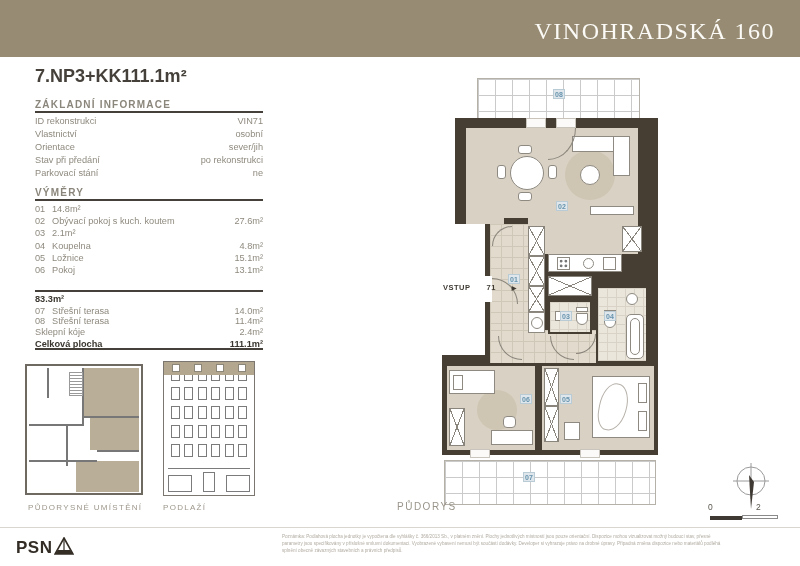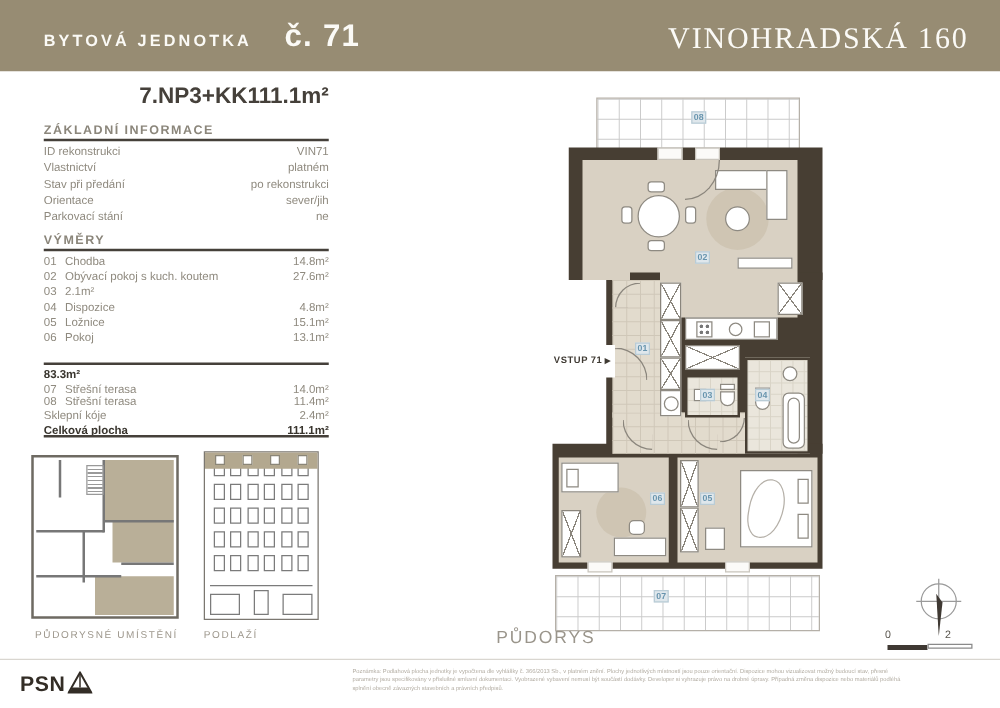--- a/index.html
+++ b/index.html
@@ -11,21 +11,21 @@
   body{font-family:"Liberation Sans",sans-serif;background:#fff}
   #page{position:relative;width:800px;height:566px;background:#fff;overflow:hidden}
   .abs{position:absolute}
   
   #hdr{position:absolute;left:0;top:0;width:800px;height:57px;background:var(--headerbg);color:#fbfaf6}
   #hdr .left{position:absolute;left:35px;bottom:13px;display:flex;align-items:baseline;gap:26px}
   #hdr .unit{font-size:13px;font-weight:bold;letter-spacing:2.5px}
   #hdr .num{font-size:25px;font-weight:bold;letter-spacing:1px}
   #hdr .proj{position:absolute;right:25px;bottom:12px;font-family:"Liberation Serif",serif;font-size:24px;letter-spacing:1.5px}
   
-  .sumrow{position:absolute;left:35px;top:66px;width:228px;display:flex;justify-content:flex-end;font-size:18px;font-weight:bold;color:#45403a}
+  .sumrow{position:absolute;left:35px;top:66px;width:228px;display:flex;justify-content:flex-start;font-size:18px;font-weight:bold;color:#45403a}
   .heading{position:absolute;left:35px;font-size:10px;font-weight:bold;letter-spacing:1.2px;color:var(--head)}
   .hline{position:absolute;left:35px;width:228px;background:#45403a}
   .rows{position:absolute;left:35px;width:228px}
   .row{display:flex;font-size:9.2px;color:var(--text)}
   .row .num{width:17px}
   .row .lbl{flex:1}
   .row .val{text-align:right;white-space:nowrap}
   .row.bold{font-weight:bold;color:var(--dark)}
   
   .thumb{position:absolute;background:#fff;border:2px solid #6e6a62}
@@ -52,97 +52,92 @@
     linear-gradient(to bottom right,transparent calc(50% - .5px),var(--line) calc(50% - .5px) calc(50% + .5px),transparent calc(50% + .5px))}
   .rug{position:absolute;background:var(--beige2);border-radius:50%}
   .circ{position:absolute;background:#fff;border:1px solid #8e8a82;border-radius:50%}
   .badge{position:absolute;width:12px;height:10px;background:var(--badgebg);border:1px solid #b9ccd6;color:var(--badgec);font-size:7px;font-weight:bold;display:flex;align-items:center;justify-content:center}
   .arc{position:absolute;border:0 solid var(--line)}
   .sill{position:absolute;background:#fbfaf8;border:1px solid #c9c5bd}
   .dots{position:absolute;background:#fff;border:1px solid #8e8a82;
     background-image:radial-gradient(circle at 28% 28%,#777 1.2px,transparent 1.7px),radial-gradient(circle at 72% 28%,#777 1.2px,transparent 1.7px),radial-gradient(circle at 28% 72%,#777 1.2px,transparent 1.7px),radial-gradient(circle at 72% 72%,#777 1.2px,transparent 1.7px)}
   .wc-tank{position:absolute;width:12px;height:5px;background:#fff;border:1px solid #8e8a82}
   .wc-bowl{position:absolute;width:12px;height:12px;background:#fff;border:1px solid #8e8a82;border-radius:0 0 50% 50%}
-  .planlabel{position:absolute;font-size:14px;letter-spacing:1.5px;color:#9a958b}
-  #vstup{position:absolute;left:443px;top:283px;font-size:7.5px;font-weight:bold;color:#3f3a33;letter-spacing:.5px;display:flex;align-items:center;gap:2px}
+  .planlabel{position:absolute;font-size:10px;letter-spacing:1.5px;color:#9a958b}
+  #vstup{position:absolute;left:443px;top:283px;font-size:7.5px;font-weight:bold;color:#3f3a33;letter-spacing:.5px;display:flex;align-items:center;gap:16px}
   #vstup .tri{font-size:6px;color:#3f3a33}
   
   .scnum{position:absolute;font-size:8.5px;color:#5a564e}
   .scdark{position:absolute;height:4px;background:#3f3933}
   .sclight{position:absolute;height:4px;background:#fff;border:1px solid #8a8a8a}
   
   #foot{position:absolute;left:0;top:527px;width:800px;height:39px;border-top:1px solid #d9d6d0;background:#fff}
   #logo{position:absolute;left:16px;top:9px;display:flex;align-items:center;gap:2px;color:#332d26}
   #logo .t{font-size:17px;font-weight:bold;letter-spacing:.5px}
   #note{position:absolute;left:282px;top:6px;width:445px;font-size:4.6px;line-height:6.8px;color:#b2aca2}
 </style>
 </head>
 <body>
 
 <div id="page">
 
   <div id="hdr">
-    <div class="left">
-      <span class="unit">BYTOVÁ JEDNOTKA</span>
-      <span class="num">č. 71</span>
-    </div>
     <span class="proj">VINOHRADSKÁ 160</span>
   </div>
 
   <div class="sumrow">
     <span>7.NP</span>
     <span>3+KK</span>
     <span>111.1m²</span>
   </div>
 
   <div class="heading" style="top:99px">ZÁKLADNÍ INFORMACE</div>
   <div class="hline" style="top:111px;height:2px"></div>
   <div class="rows" style="top:115px">
     <div class="row" style="line-height:13px">
         <span class="lbl">ID rekonstrukci</span>
         <span class="val">VIN71</span>
       </div>
     <div class="row" style="line-height:13px">
         <span class="lbl">Vlastnictví</span>
-        <span class="val">platném</span>
+        <span class="val">osobní</span>
+      </div>
+    <div class="row" style="line-height:13px">
+        <span class="lbl">Orientace</span>
+        <span class="val">sever/jih</span>
       </div>
     <div class="row" style="line-height:13px">
         <span class="lbl">Stav při předání</span>
         <span class="val">po rekonstrukci</span>
-      </div>
-    <div class="row" style="line-height:13px">
-        <span class="lbl">Orientace</span>
-        <span class="val">sever/jih</span>
       </div>
     <div class="row" style="line-height:13px">
         <span class="lbl">Parkovací stání</span>
         <span class="val">ne</span>
       </div>
   </div>
 
   <div class="heading" style="top:187px">VÝMĚRY</div>
   <div class="hline" style="top:199px;height:2px"></div>
   <div class="rows" style="top:203px">
     <div class="row" style="line-height:12.2px">
         <span class="num">01</span>
-        <span class="lbl">Chodba</span>
         <span class="val">14.8m²</span>
       </div>
     <div class="row" style="line-height:12.2px">
         <span class="num">02</span>
         <span class="lbl">Obývací pokoj s kuch. koutem</span>
         <span class="val">27.6m²</span>
       </div>
     <div class="row" style="line-height:12.2px">
         <span class="num">03</span>
         <span class="val">2.1m²</span>
       </div>
     <div class="row" style="line-height:12.2px">
         <span class="num">04</span>
-        <span class="lbl">Dispozice</span>
+        <span class="lbl">Koupelna</span>
         <span class="val">4.8m²</span>
       </div>
     <div class="row" style="line-height:12.2px">
         <span class="num">05</span>
         <span class="lbl">Ložnice</span>
         <span class="val">15.1m²</span>
       </div>
     <div class="row" style="line-height:12.2px">
         <span class="num">06</span>
         <span class="lbl">Pokoj</span>

